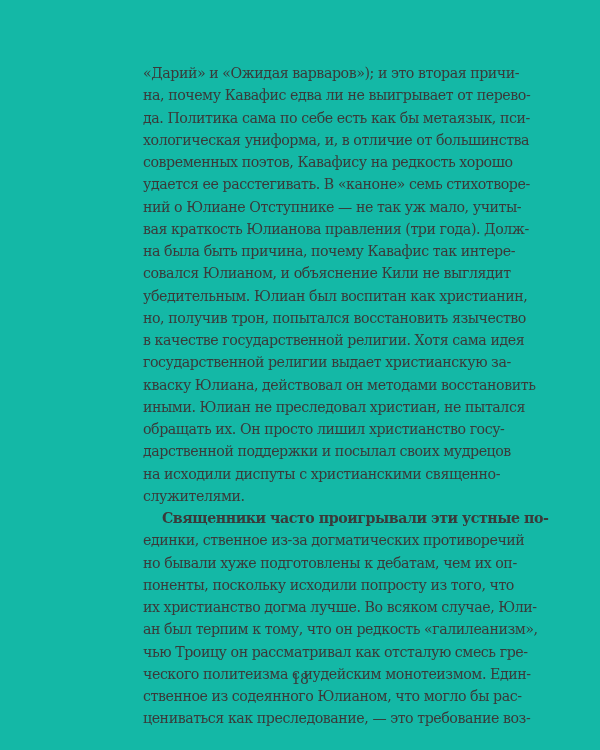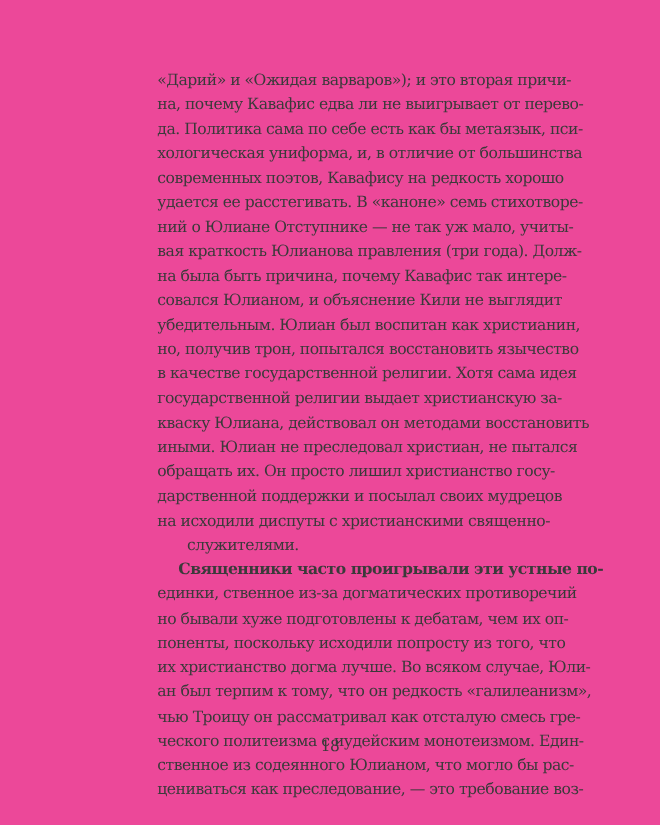--- a/index.html
+++ b/index.html
@@ -11,21 +11,21 @@
       width: 600px;
       height: 750px;
       position: relative;
       overflow: hidden;
     }
     .page {
       position: absolute;
       left: 0; top: 0;
       width: 600px;
       height: 750px;
-      background: #ec4899;
+      background: #14b8a6;
     }
     .text-block {
       position: absolute;
       left: 143px;
       top: 62px;
       width: 331px;
       font-family: "DejaVu Serif", "Liberation Serif", serif;
       font-size: 14.2px;
       line-height: 22.25px;
       color: #3a3a3a;
@@ -33,21 +33,20 @@
     .line {
       display: block;
       white-space: nowrap;
       text-align: justify;
       text-align-last: justify;
       height: 22.25px;
       letter-spacing: -0.45px;
     }
     .line.last {
       text-align-last: left;
-      margin-left: 27px;
     }
     .line.indent {
       padding-left: 19px;
       font-weight: bold;
     }
     .page-number {
       position: absolute;
       left: 0;
       width: 600px;
       top: 671px;

